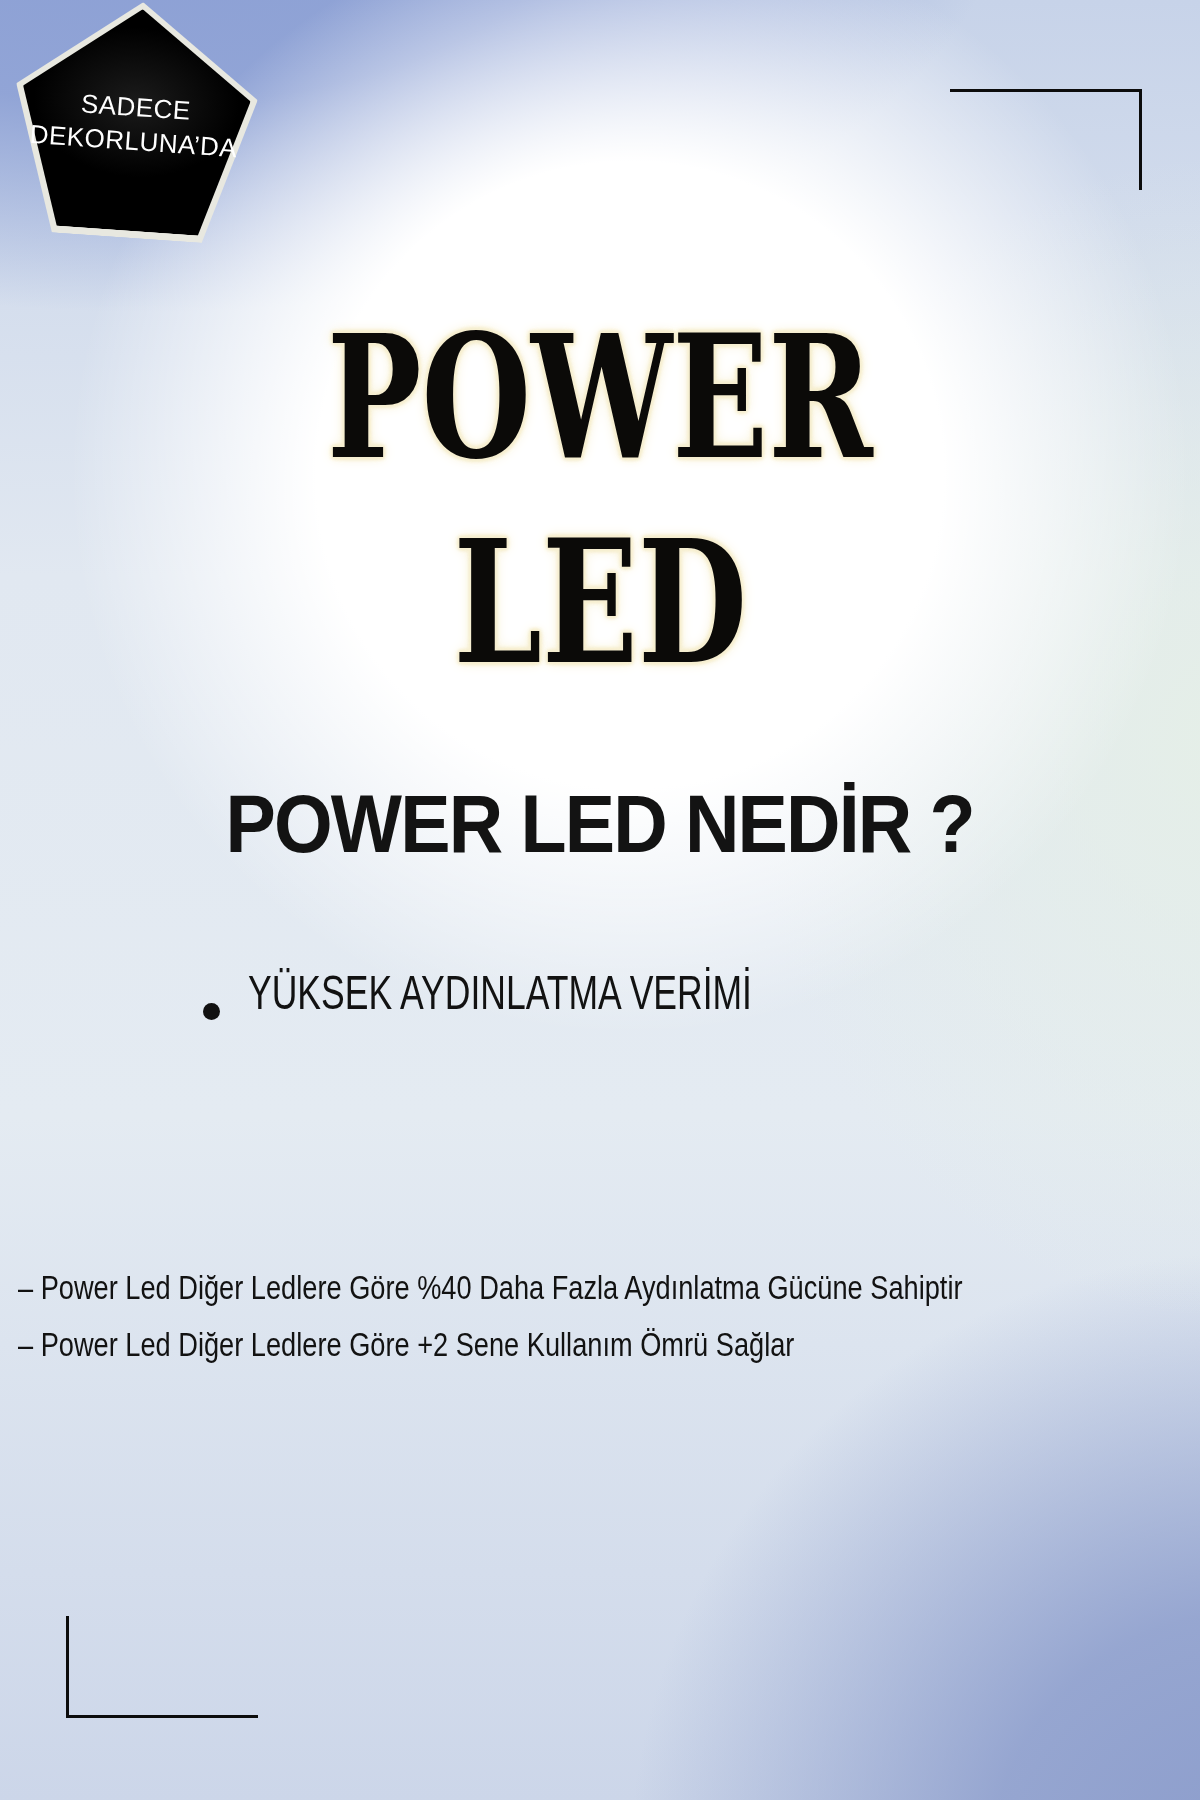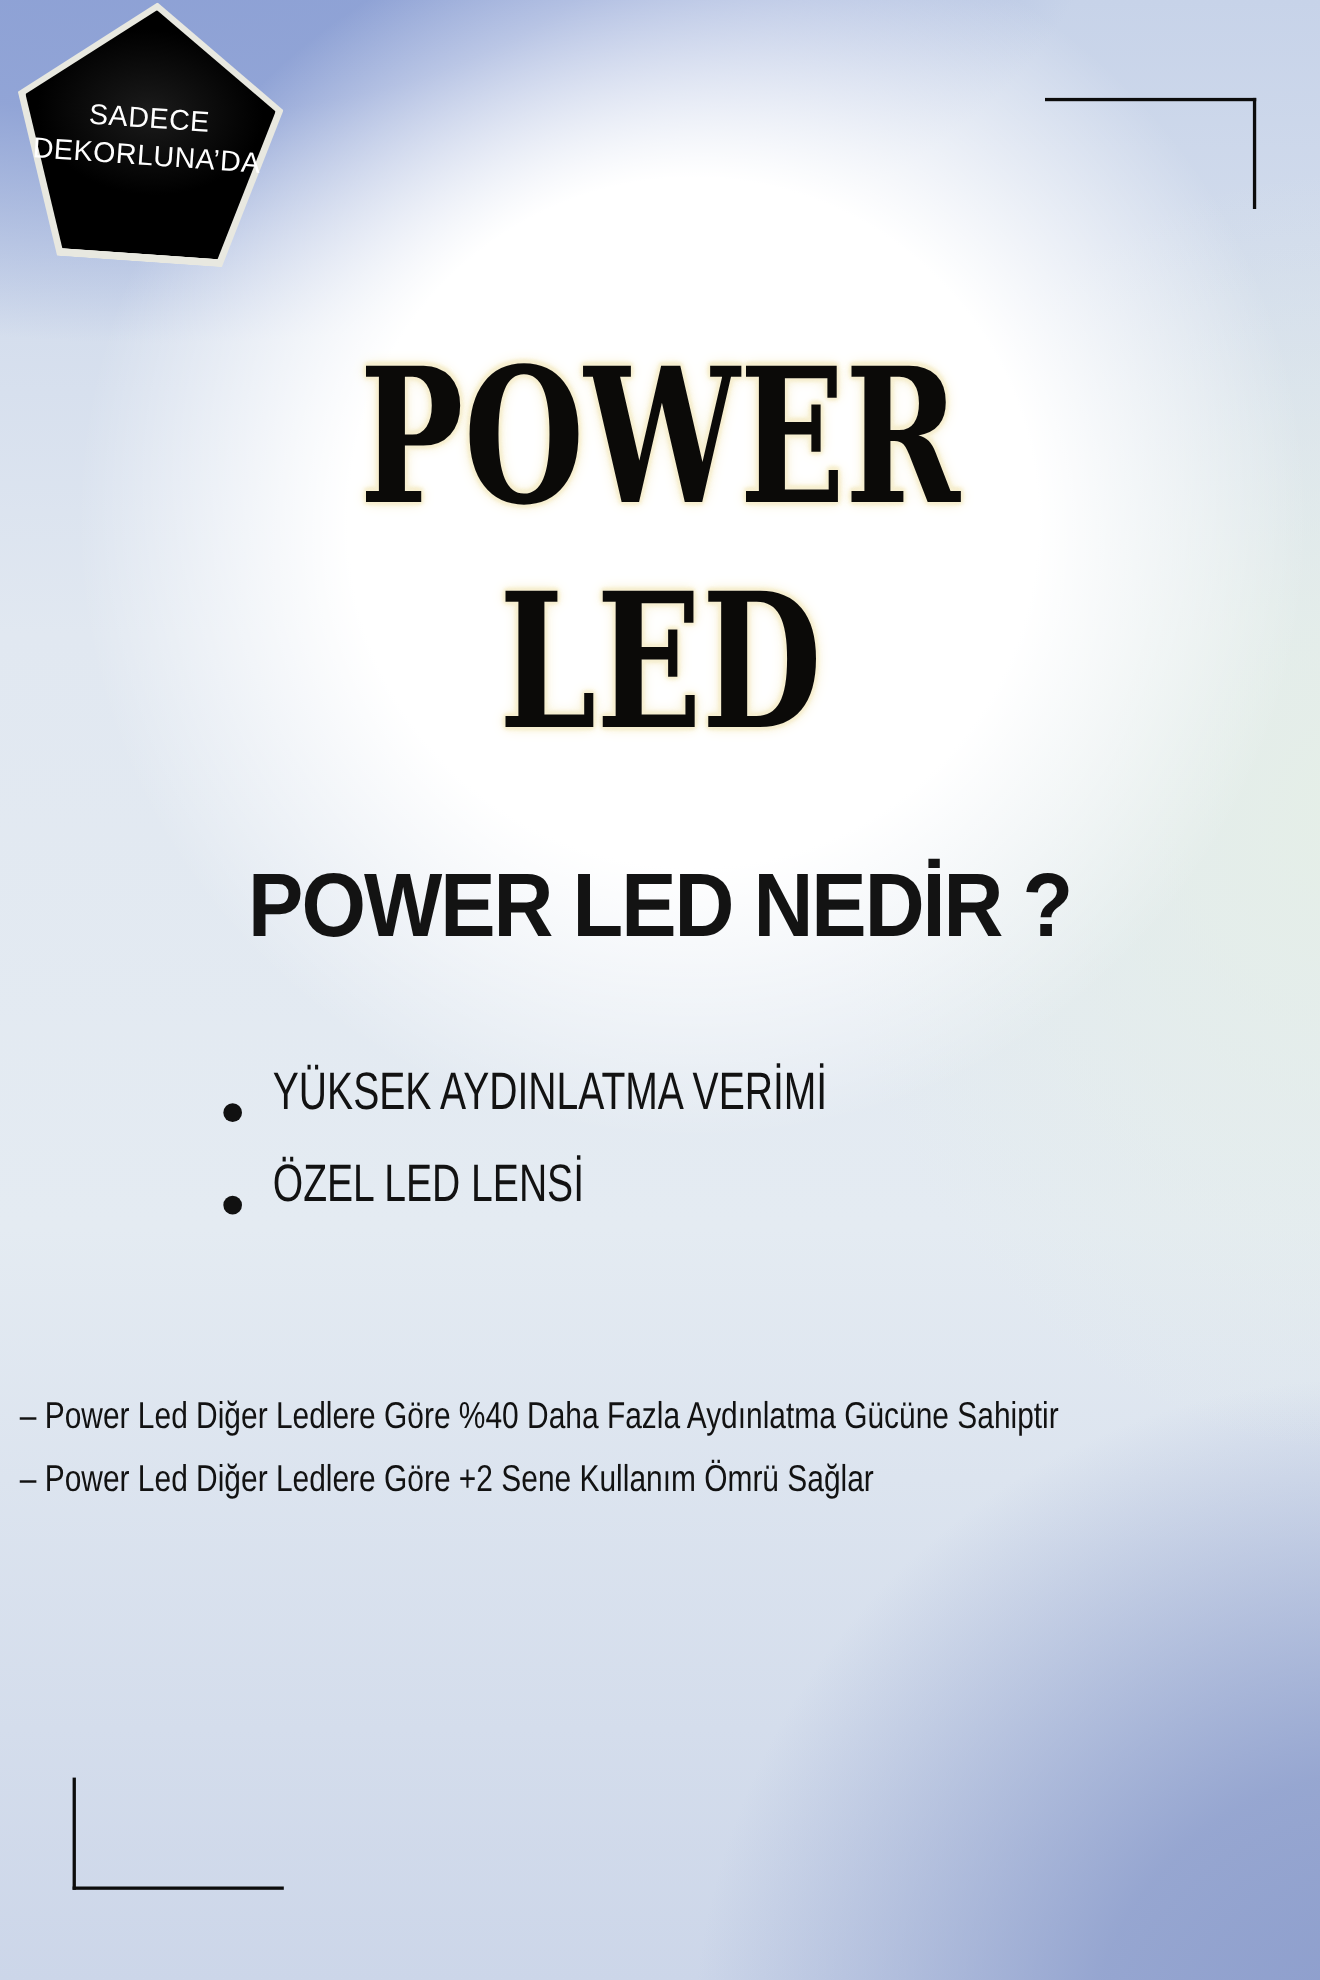--- a/index.html
+++ b/index.html
@@ -193,24 +193,20 @@
 
   <div class="section-heading">
     <span>POWER LED NEDİR ?</span>
   </div>
 
   <div class="bullets">
     <div class="bullet-row">
       <span class="bullet-dot"></span>
       <span class="bullet-text">YÜKSEK AYDINLATMA VERİMİ</span>
     </div>
-    <div class="bullet-row">
-      <span class="bullet-dot"></span>
-      <span class="bullet-text">ÖZEL LED LENSİ</span>
-    </div>
   </div>
 
   <div class="notes">
     <span class="note-line">– Power Led Diğer Ledlere Göre %40 Daha Fazla Aydınlatma Gücüne Sahiptir</span>
     <span class="note-line">– Power Led Diğer Ledlere Göre +2 Sene Kullanım Ömrü Sağlar</span>
   </div>
 
 </div>
 
 </body></html>

